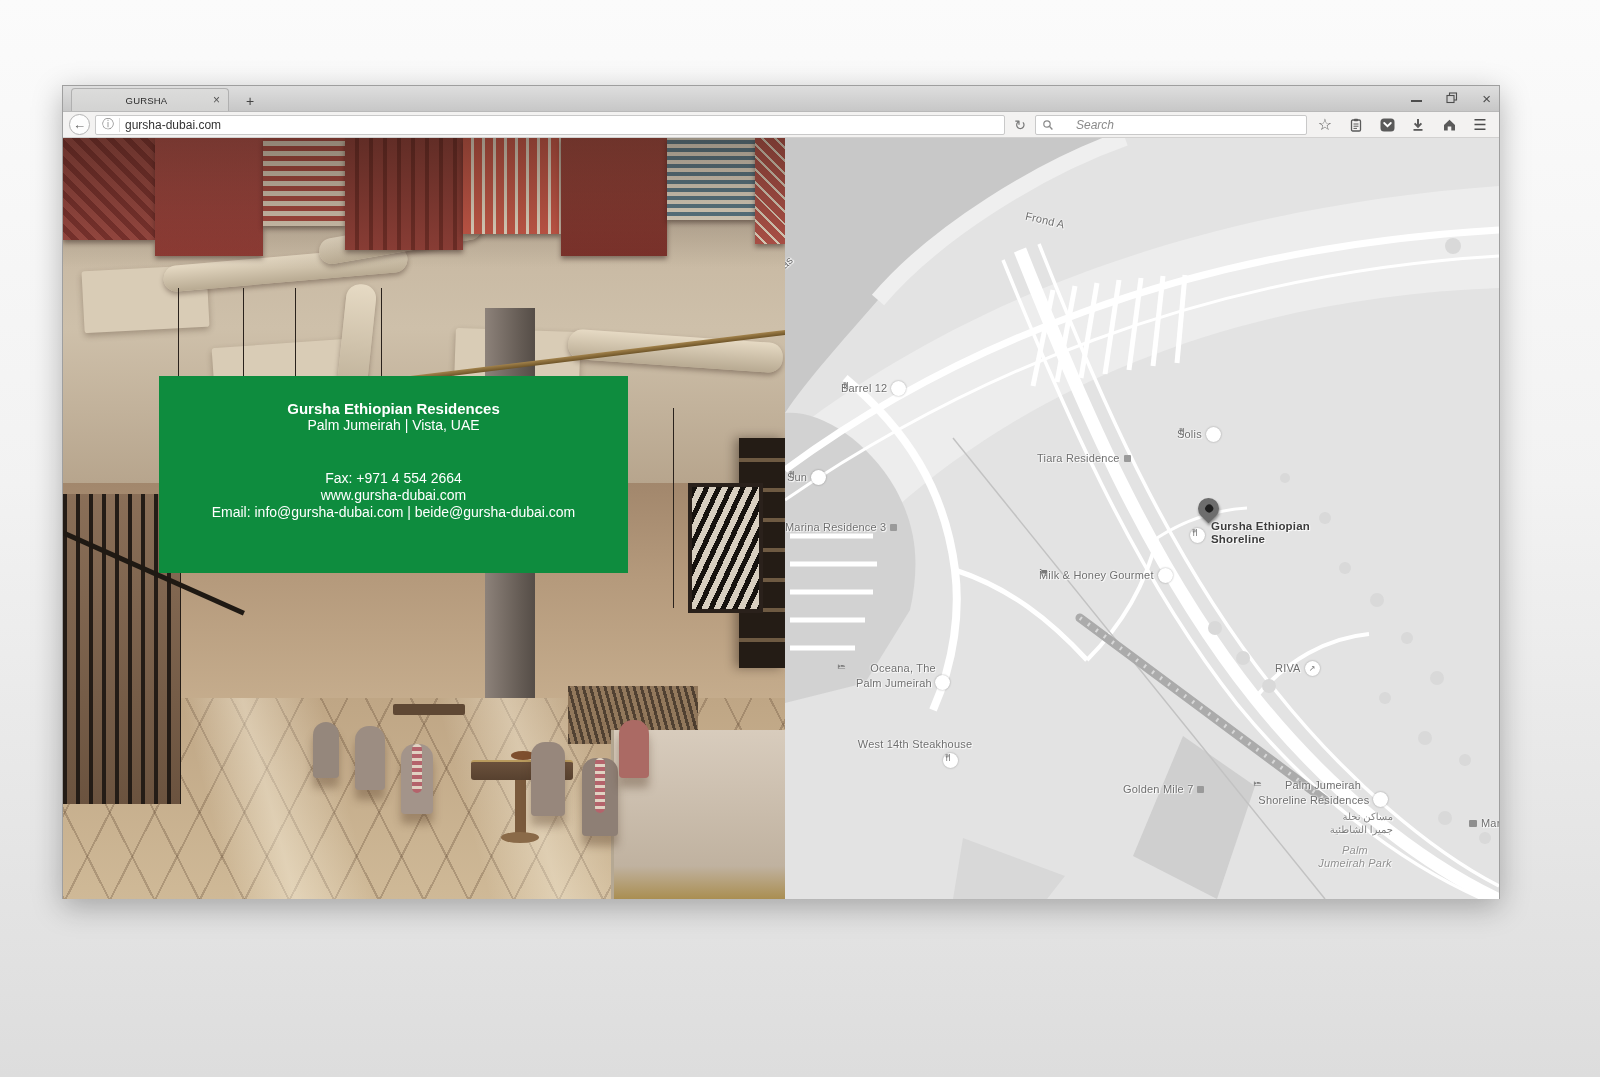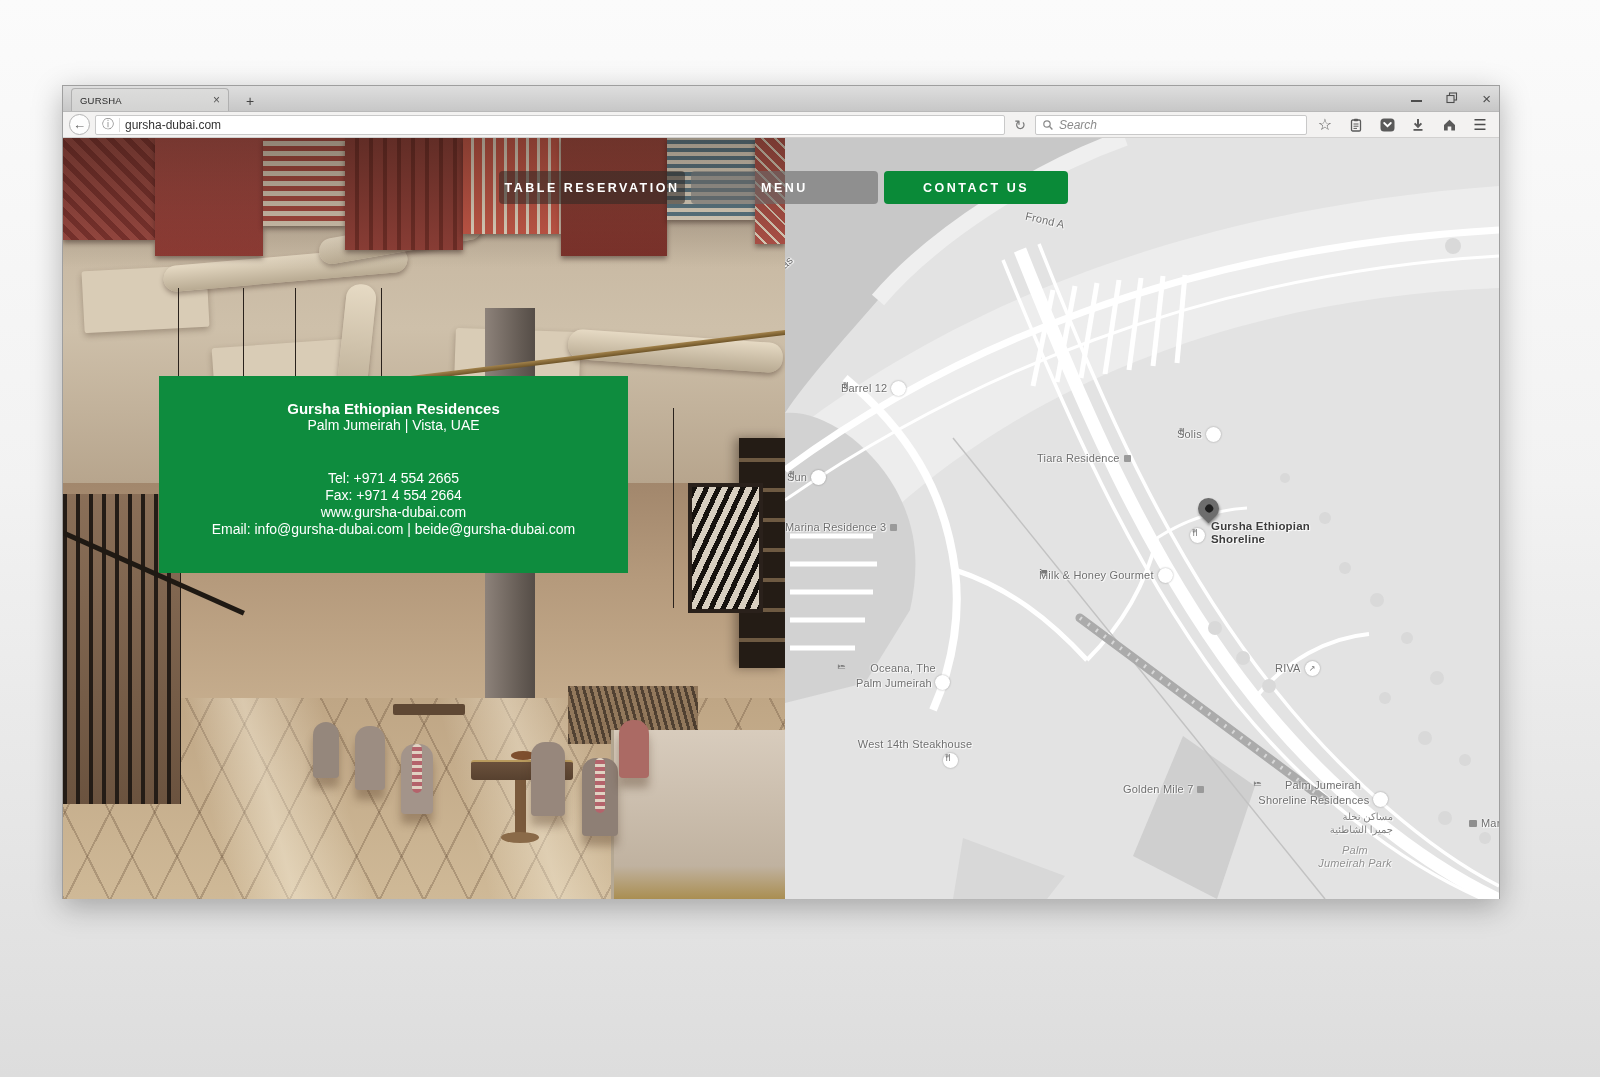--- a/index.html
+++ b/index.html
@@ -7,40 +7,40 @@
   .stage { position:relative; width:1600px; height:1077px; overflow:hidden;
            background:linear-gradient(180deg,#fbfbfb 0%,#f2f2f2 45%,#dddddd 100%); }
 
   
   .window { position:absolute; left:62px; top:85px; width:1438px; height:814px;
             background:#fff; box-shadow:0 8px 28px rgba(0,0,0,.28); border:1px solid #9f9f9f; }
   .tabstrip { position:relative; height:26px; background:linear-gradient(180deg,#dedede,#c7c7c7);
               border-bottom:1px solid #b9b9b9; }
   .tab { position:absolute; left:8px; bottom:0; width:158px; height:23px;
          background:linear-gradient(180deg,#dcdcdb,#d3d3d2); border:1px solid #b0b0b0; border-bottom:none;
-         border-radius:4px 4px 0 0; display:flex; align-items:center; padding:0 8px; }
+         border-radius:4px 4px 0 0; display:flex; align-items:center; padding:0 8px;text-align:center; }
   .tab-title { font-size:9.5px; color:#2b2b2b; flex:1; letter-spacing:.2px; }
   .tab-close { font-size:12px; color:#555; cursor:default; line-height:1; }
   .newtab { position:absolute; left:176px; bottom:2px; font-size:14px; color:#444; padding:0 7px; }
   .wctrl { position:absolute; right:8px; top:2px; display:flex; gap:24px; align-items:center; height:20px; }
   .wc { font-size:13px; color:#4d4d4d; line-height:1; }
   .wc-min { width:11px; border-bottom:2px solid #4d4d4d; height:7px; }
 
   .toolbar { height:26px; background:#f3f2f1; border-bottom:1px solid #d2d1d0;
              display:flex; align-items:center; padding:0 6px; gap:5px; }
   .backbtn { width:21px; height:21px; border-radius:50%; border:1px solid #b3b3b3; background:#fdfdfd;
              display:flex; align-items:center; justify-content:center; font-size:13px; color:#5c5c5c; flex:0 0 auto; }
   .urlfield { flex:1; height:20px; background:#fff; border:1px solid #c9c9c9; border-radius:2px;
               display:flex; align-items:center; padding:0 6px; gap:5px; }
   .infoglyph { font-size:12px; color:#8a8a8a; }
   .urldiv { width:1px; height:14px; background:#ddd; }
   .urltext { font-size:12px; color:#333; }
   .reloadbtn { font-size:14px; color:#777; padding:0 4px; }
   .searchfield { width:272px; height:20px; background:#fff; border:1px solid #c9c9c9; border-radius:2px;
-                 display:flex; align-items:center; padding:0 6px; gap:5px; }
+                 display:flex; align-items:center; padding:0 6px; gap:22px; }
   .searchfield input { border:none; outline:none; flex:1; font-size:12px; font-family:"Liberation Sans",sans-serif; color:#333; background:transparent; }
   .searchfield input::placeholder { font-style:italic; color:#8a8a8a; }
   .tbicon { width:26px; height:22px; display:flex; align-items:center; justify-content:center; flex:0 0 auto; }
   .star { font-size:16px; color:#5a5a5a; }
   .hamb { font-size:15px; color:#4d4d4d; }
 
   
   .content { position:relative; width:1436px; height:761px; overflow:hidden; background:#e6e6e6; }
 
   
@@ -388,31 +388,25 @@
         <div class="mlabel ar center" style="left:498px;top:672px;width:110px;text-align:right"><span>مساكن نخلة</span><br><span>جميرا الشاطئية</span></div>
 
         <div class="mlabel park center" style="left:520px;top:706px;width:100px"><span>Palm</span><br><span>Jumeirah Park</span></div>
 
         <div class="mlabel" style="left:684px;top:679px">
             <span class="sq" style="border-radius:1px;width:8px;height:7px;background:#8f8f8f"></span>
             <span>Mar</span>
           </div>
       </div>
 
-      <div class="navrow">
-        <button class="navbtn nb-res">TABLE RESERVATION</button>
-        <button class="navbtn nb-menu">MENU</button>
-        <button class="navbtn nb-contact">CONTACT US</button>
-      </div>
 
       <div class="card">
         <div class="ttl">Gursha Ethiopian Residences</div>
         <div>Palm Jumeirah | Vista, UAE</div>
         <div class="gap"></div>
-        <div>Tel: +971 4 554 2665</div>
         <div>Fax: +971 4 554 2664</div>
         <div>www.gursha-dubai.com</div>
         <div>Email: info@gursha-dubai.com | beide@gursha-dubai.com</div>
       </div>
 
     </div>
   </div>
 </div>
 
 </body></html>

